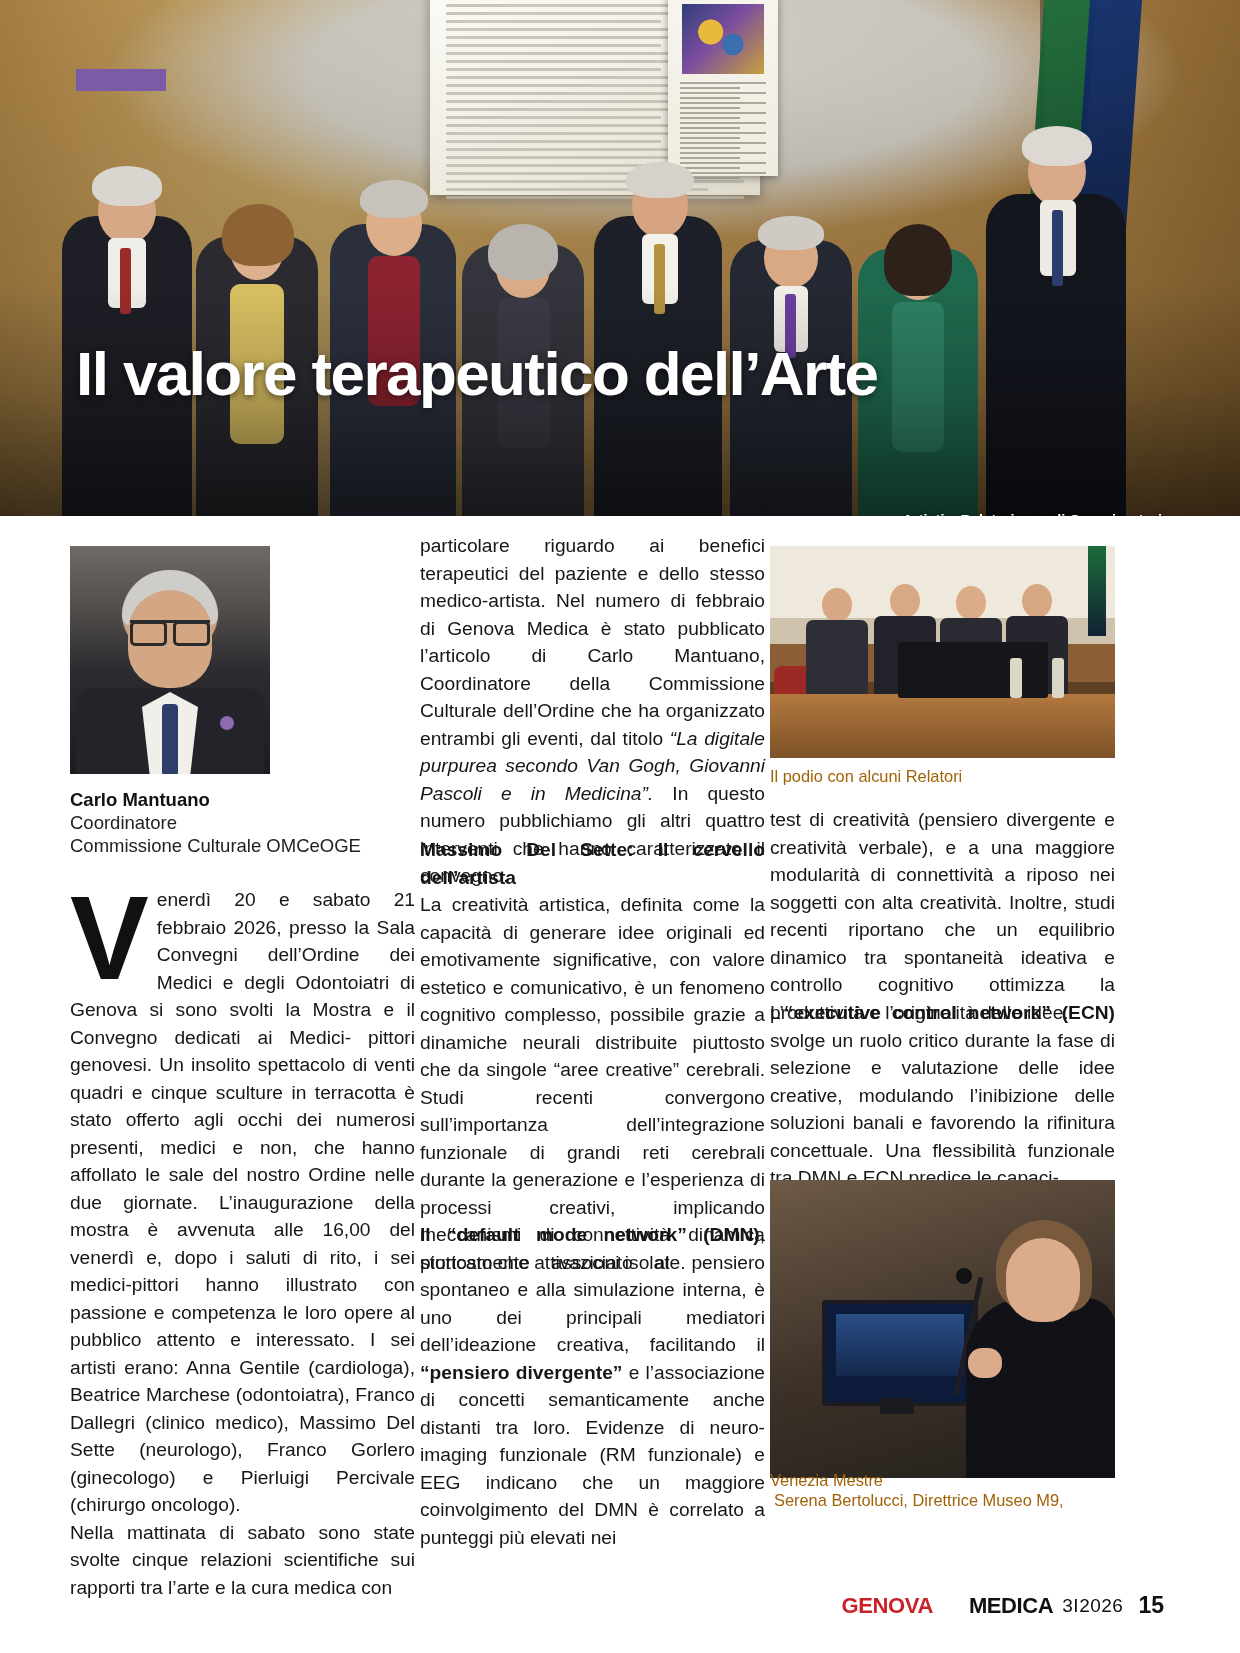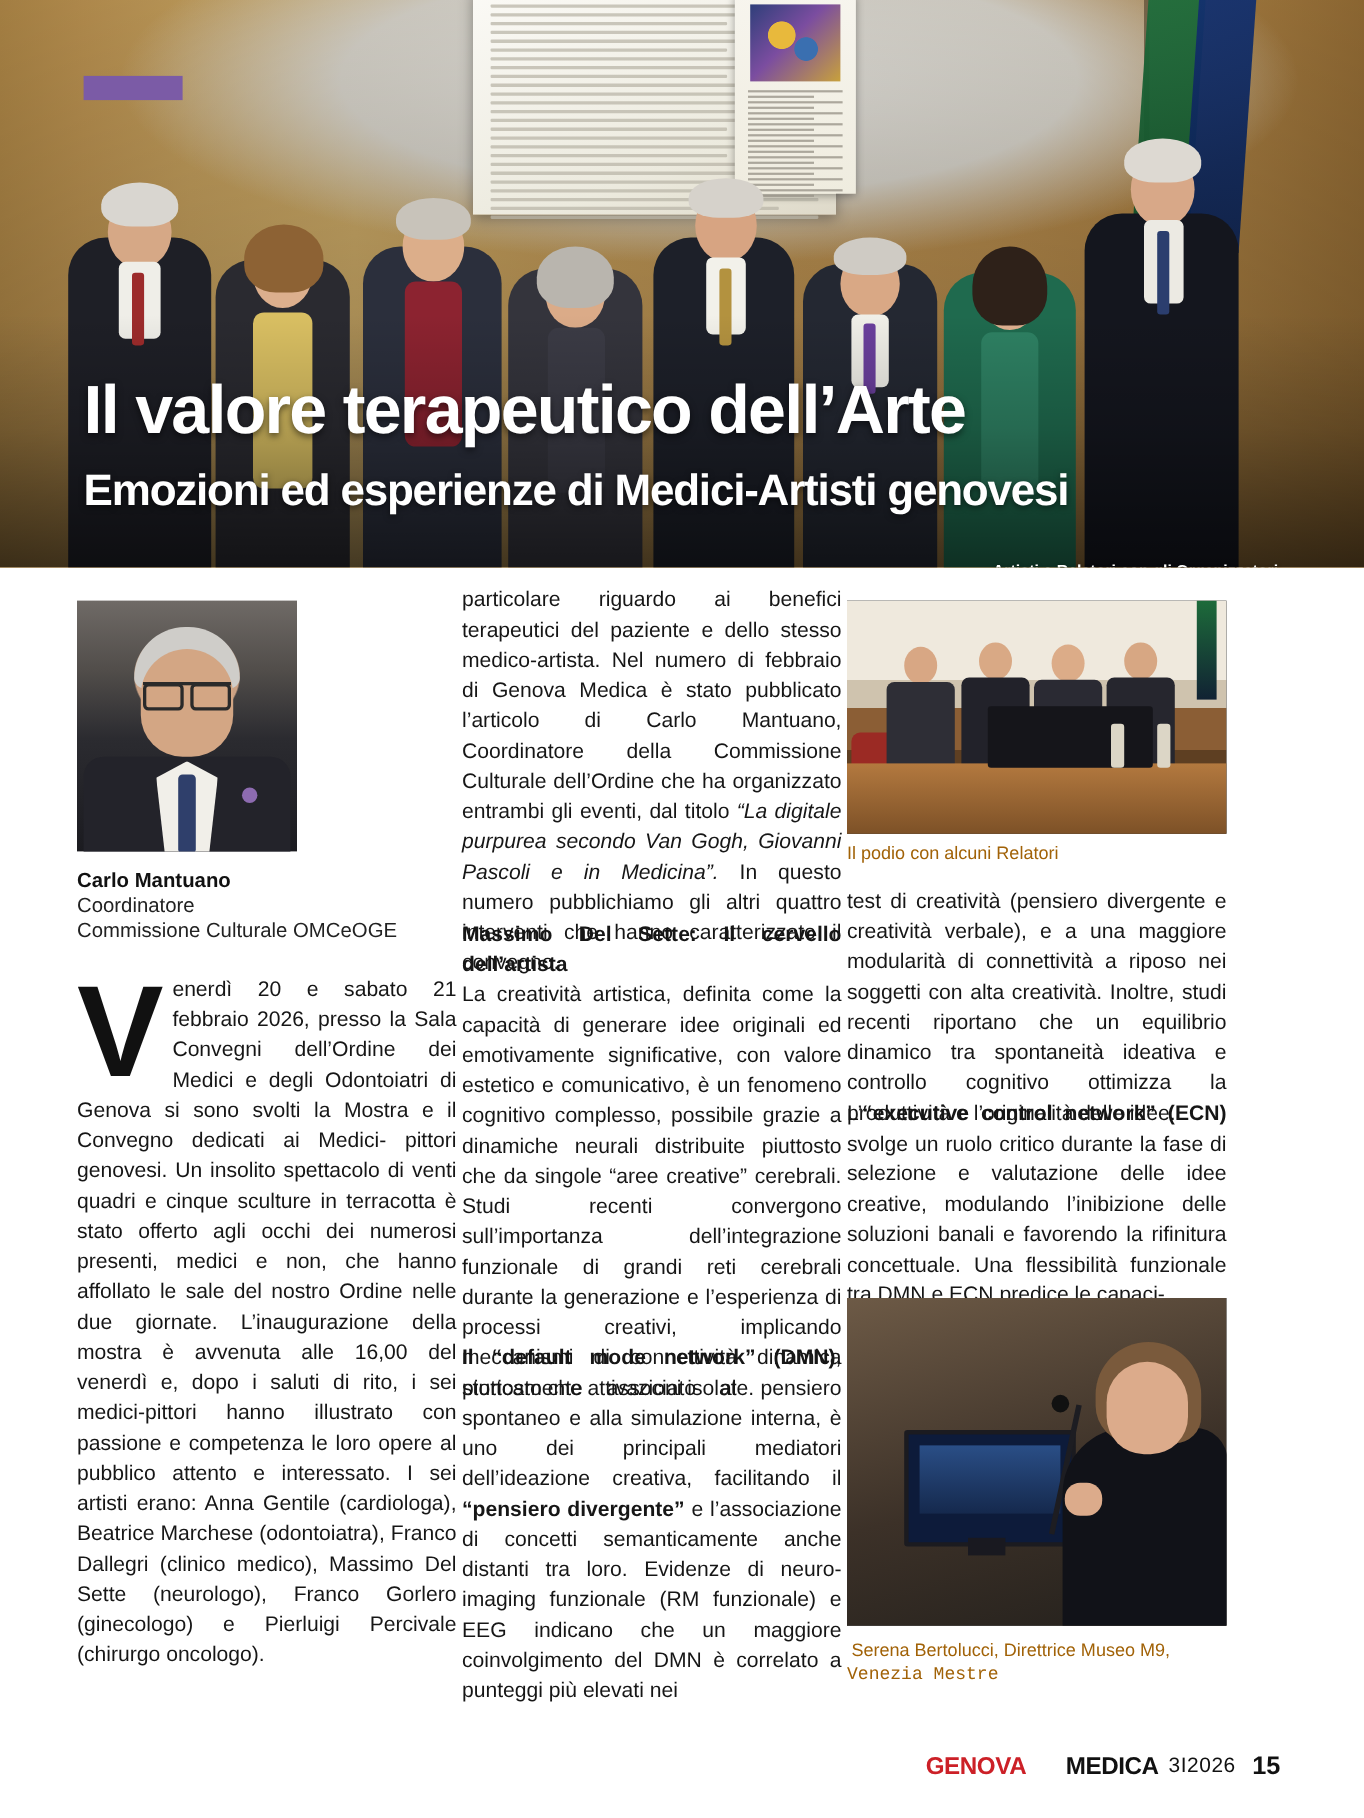--- a/index.html
+++ b/index.html
@@ -318,21 +318,20 @@
         <div class="p-shirt" style="left:54px;top:74px;width:36px;height:76px;background:#eceae3"></div>
         <div class="p-tie" style="left:66px;top:84px;height:76px;background:#2b3e6e"></div>
       </div>
     </div>
 
     <div class="hero-shade"></div>
   </div>
 
   <div class="kicker-bar"></div>
   <div class="headline">Il valore terapeutico dell’Arte</div>
-  <div class="subhead">Emozioni ed esperienze di Medici-Artisti genovesi</div>
   <div class="hero-caption">Artisti e Relatori con gli Organizzatori</div>
 </div>
 
 <div class="page">
 
   <div class="col col-1">
     <div class="mugshot">
       <div class="mug-suit"></div>
       <div class="mug-hair"></div>
       <div class="mug-face"></div>
@@ -344,20 +343,21 @@
 
     <div class="byline">
       <div class="name">Carlo Mantuano</div>
       <div class="role">Coordinatore</div>
       <div class="role">Commissione Culturale OMCeOGE</div>
     </div>
 
     <div class="dropcap-block bodytext">
       <span class="dropcap">V</span>
       <span>enerdì 20 e sabato 21 febbraio 2026, presso la Sala Convegni dell’Ordine dei Medici e degli Odontoiatri di Genova si sono svolti la Mostra e il Convegno dedicati ai Medici- pittori genovesi. Un insolito spettacolo di venti quadri e cinque sculture in terracotta è stato offerto agli occhi dei numerosi presenti, medici e non, che hanno affollato le sale del nostro Ordine nelle due giornate. L’inaugurazione della mostra è avvenuta alle 16,00 del venerdì e, dopo i saluti di rito, i sei medici-pittori hanno illustrato con passione e competenza le loro opere al pubblico attento e interessato. I sei artisti erano: Anna Gentile (cardiologa), Beatrice Marchese (odontoiatra), Franco Dallegri (clinico medico), Massimo Del Sette (neurologo), Franco Gorlero (ginecologo) e Pierluigi Percivale (chirurgo oncologo).</span>
+      <p style="margin-top:0">Nella mattinata di sabato sono state svolte cinque relazioni scientifiche sui rapporti tra l’arte e la cura medica con</p>
     </div>
   </div>
 
   <div class="col col-2">
     <div class="bodytext" style="position:absolute;top:16px;width:345px;">
       <span>particolare riguardo ai benefici terapeutici del paziente e dello stesso medico-artista. Nel numero di febbraio di Genova Medica è stato pubblicato l’articolo di Carlo Mantuano, Coordinatore della Commissione Culturale dell’Ordine che ha organizzato entrambi gli eventi, dal titolo </span><i>“La digitale purpurea secondo Van Gogh, Giovanni Pascoli e in Medicina”.</i><span> In questo numero pubblichiamo gli altri quattro interventi che hanno caratterizzato il convegno.</span>
     </div>
     <div class="bodytext" style="position:absolute;top:320px;width:345px;font-weight:bold;">
       <span>Massimo Del Sette: Il cervello dell’artista</span>
     </div>
@@ -405,21 +405,21 @@
       </div>
       <div class="mon-stand"></div>
       <div class="mic"></div>
       <div class="mic-head"></div>
       <div class="woman-body"></div>
       <div class="woman-hair"></div>
       <div class="woman-head"></div>
       <div class="hand"></div>
     </div>
     <div class="photo-cap" style="left:4px;top:974px;width:345px;">Serena Bertolucci, Direttrice Museo M9,</div>
-    <div class="photo-cap" style="left:0;top:995px;width:345px;font-family:Liberation Mono, monospace;">Venezia Mestre</div>
+    <div class="photo-cap" style="left:0;top:954px;width:345px;">Venezia Mestre</div>
   </div>
 
   <div class="footer">
     <span class="f-genova">GENOVA</span>
     <span class="f-medica">MEDICA</span>
     <span class="f-issue">3I2026</span>
     <span class="f-page">15</span>
   </div>
 
 </div>

